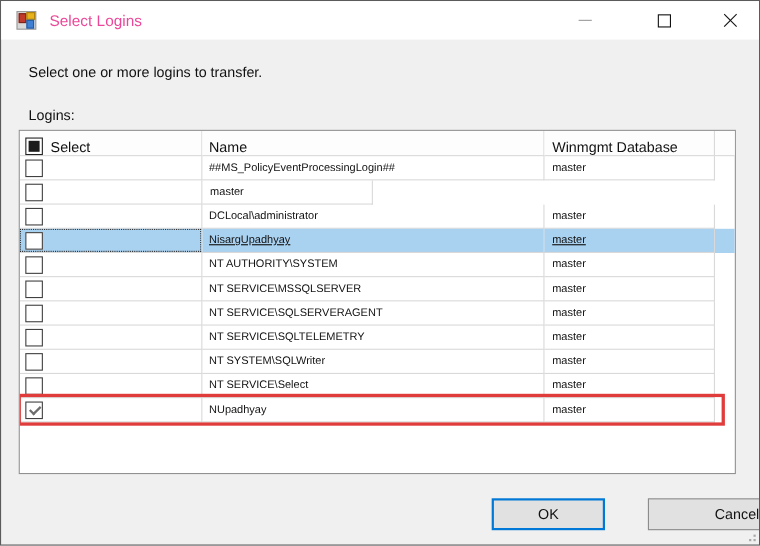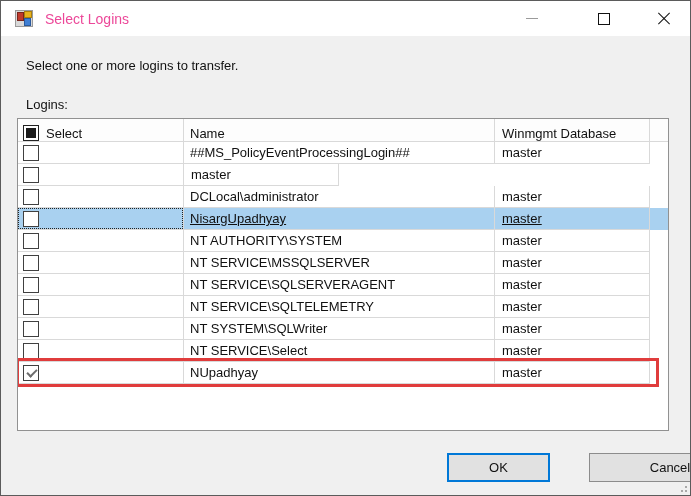--- a/index.html
+++ b/index.html
@@ -41,21 +41,21 @@
   .grid-header { display:flex; height:23px; }
   .grid-header .hcell { border-right:1px solid #d9d9d9; border-bottom:1px solid #d9d9d9;
     display:flex; align-items:flex-end; font-size:13px; color:#111; background:#fdfdfd; }
   .h-sel { width:166px; } .h-name { width:311px; padding-left:6px; } .h-db { width:155px; padding-left:7px; }
   .h-fill { flex:1; border-bottom:1px solid #d9d9d9; background:#fdfdfd; }
   .hdr-cb { width:16px; height:16px; border:1px solid #222; background:#fff; margin:0 0 0 5px; position:relative; }
   .hdr-cb .inner { position:absolute; left:2px; top:2px; right:2px; bottom:2px; background:#1c1c1c; }
   .h-sel .label { margin-left:7px; }
   .row { display:flex; height:22px; }
   .cell { border-right:1px solid #d9d9d9; border-bottom:1px solid #d9d9d9;
-    display:flex; align-items:center; font-size:13px; color:#111; overflow:hidden; white-space:nowrap; }
+    display:flex; align-items:center; font-size:10px; color:#111; overflow:hidden; white-space:nowrap; }
   .c-sel { width:166px; position:relative; } .c-name { width:311px; padding-left:6px; } .c-db { width:155px; padding-left:7px; }
   .c-fill { flex:1; border:none; }
   .row.selected .cell { background:var(--sel,#a9d1f0);text-decoration:underline; }
   .row.selected .c-sel::after { content:""; position:absolute; inset:0; border:1px dotted #222; pointer-events:none; }
   .cb { width:16px; height:16px; border:1px solid #404040; background:#fff; margin-left:5px; position:relative; flex:0 0 auto; }
   .cb.checked::after {
     content:""; position:absolute; left:3px; top:3px; width:8px; height:4px;
     border-left:2px solid #6d6d6d; border-bottom:2px solid #6d6d6d; transform:rotate(-45deg);
   }
   .annotation {

